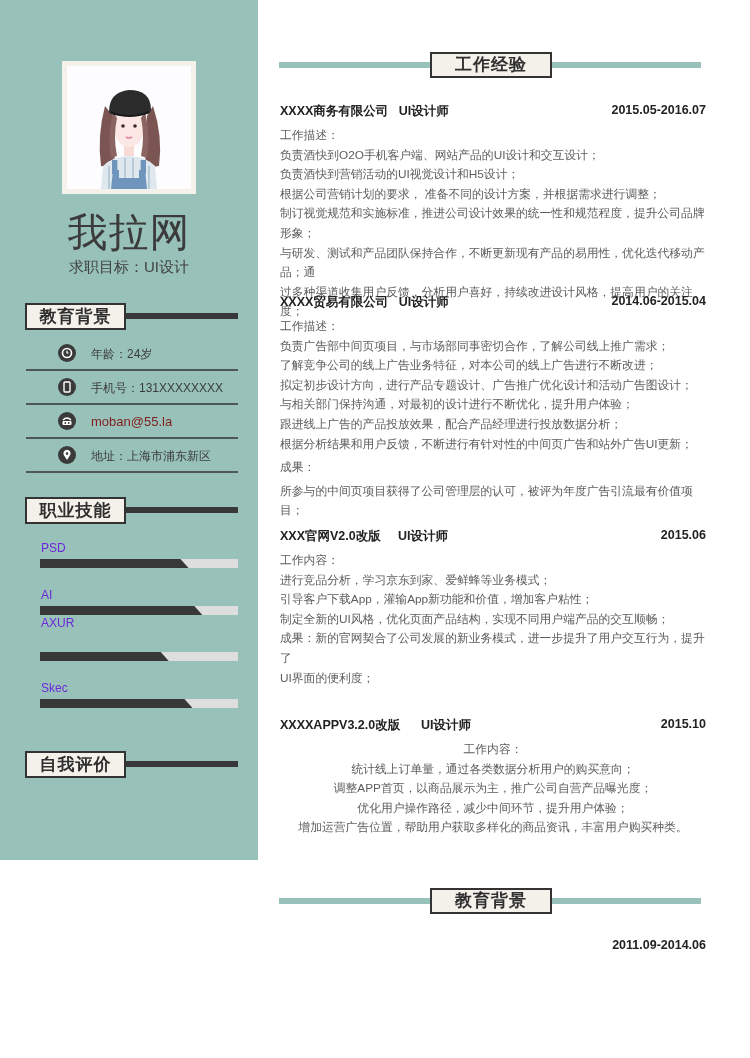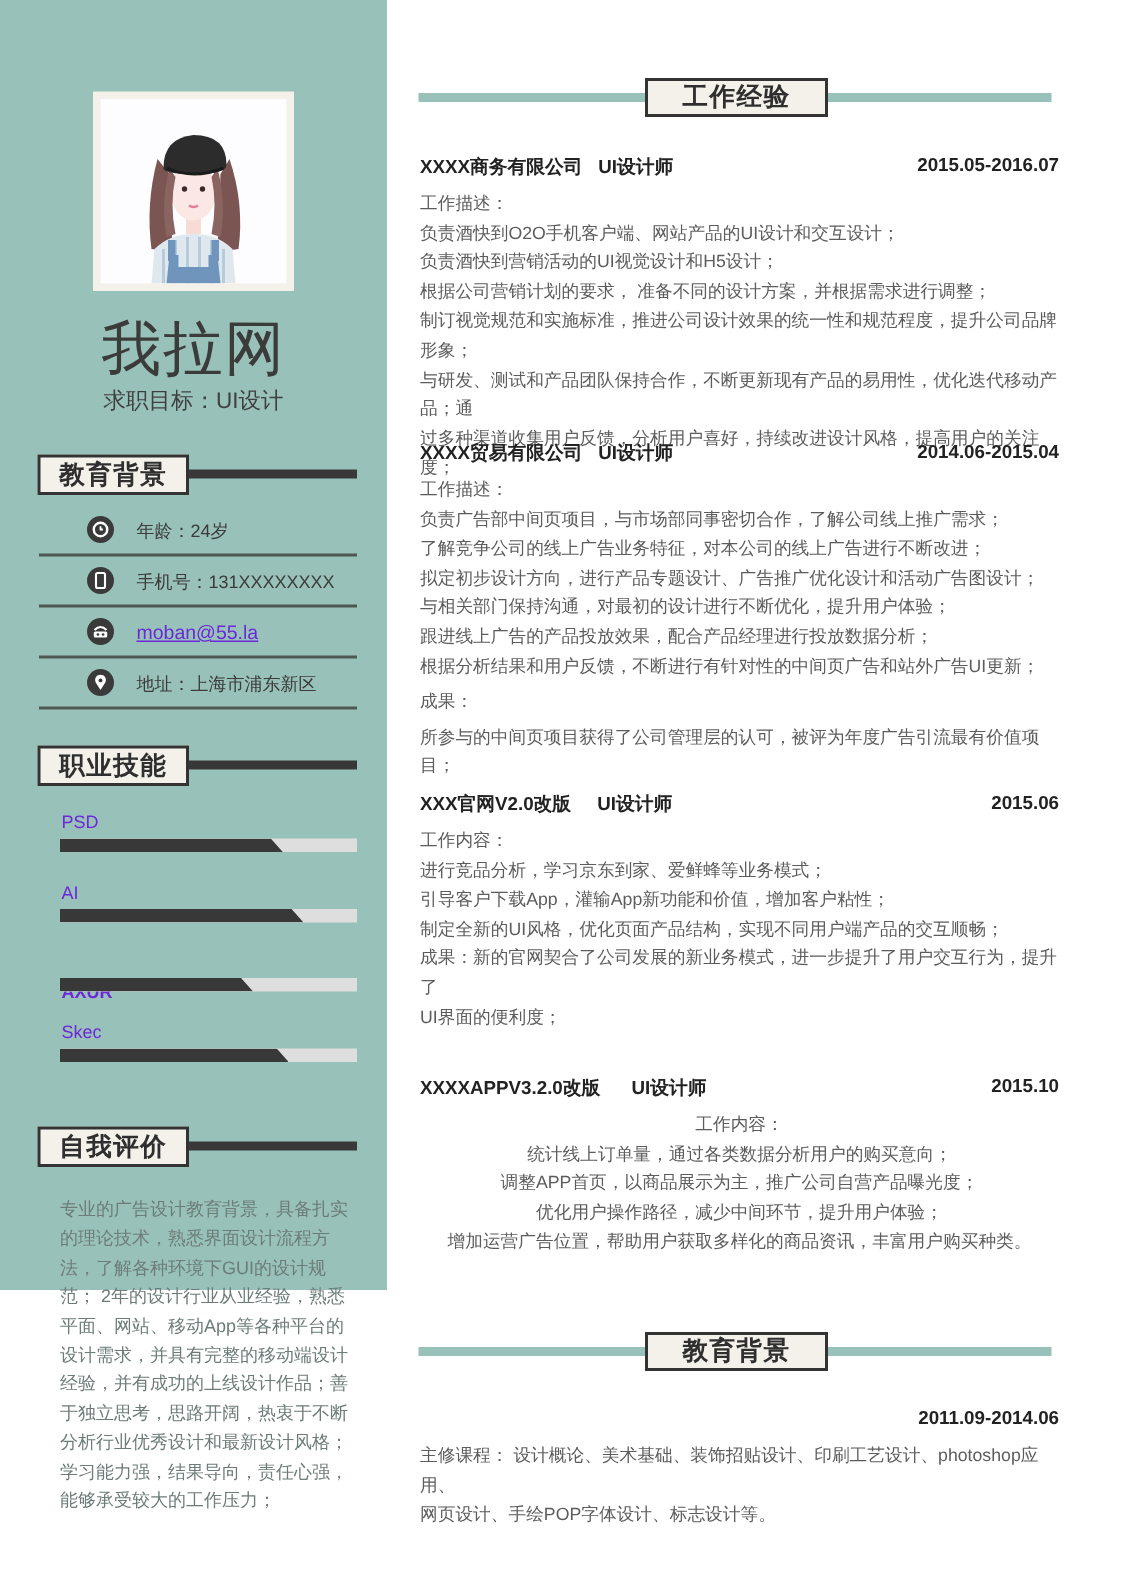--- a/index.html
+++ b/index.html
@@ -15,21 +15,21 @@
   .objective { position: absolute; left: 0; width: 258px; top: 258px; text-align: center; font-size: 15px; color: #3f3f3f; }
 
   .side-head { position: absolute; left: 25px; height: 27px; }
   .side-head .box { position: absolute; left: 0; top: 0; height: 27px; width: 101px; background: #f3f1ea; border: 2px solid #333; font-weight: bold; font-size: 17px; color: #2f2f2f; text-align: center; line-height: 23px; letter-spacing: 1px; }
   .side-head .bar { position: absolute; left: 101px; top: 10px; width: 112px; height: 6px; background: #383838; }
 
   .info-row { position: absolute; left: 26px; width: 212px; height: 33px; border-bottom: 2px solid #4f5754; }
   .info-row .ic { position: absolute; left: 32px; top: 6px; width: 18px; height: 18px; border-radius: 50%; background: #3a3a3a; }
   .info-row .ic svg { width: 18px; height: 18px; display: block; }
   .info-row .txt { position: absolute; left: 65px; top: 8px; font-size: 12px; color: #3b3b3b; }
-  .info-row .txt.dark { color: #6d28d9; font-size: 13px; text-decoration: underline; }
+  .info-row .txt.dark { color: #7f1d1d; font-size: 13px; }
 
   .skill-label { position: absolute; left: 41px; font-size: 12px; color: #6d28d9; }
   .skill-track { position: absolute; left: 40px; width: 198px; height: 9px; background: #dedede; }
   .skill-fill { position: absolute; left: 0; top: 0; height: 9px; background: #383838; clip-path: polygon(0 0, calc(100% - 8px) 0, 100% 100%, 0 100%); }
 
   .self-eval { position: absolute; left: 40px; top: 797px; width: 200px; font-size: 12px; line-height: 19.4px; color: #6d7c79; }
 
   
   .main-head { position: absolute; left: 279px; width: 422px; height: 28px; }
   .main-head .line { position: absolute; left: 0; top: 10px; width: 422px; height: 6px; background: #98c2b9; }
@@ -129,35 +129,34 @@
   <div class="skill-label" style="top:541px;">PSD</div>
   <div class="skill-track" style="top:559px;">
     <div class="skill-fill" style="width:75%;"></div>
   </div>
 
   <div class="skill-label" style="top:588px;">AI</div>
   <div class="skill-track" style="top:606px;">
     <div class="skill-fill" style="width:82%;"></div>
   </div>
 
-  <div class="skill-label" style="top:654px;font-weight:bold;">AXUR</div>
+  <div class="skill-label" style="top:616px;">AXUR</div>
   <div class="skill-track" style="top:652px;">
     <div class="skill-fill" style="width:65%;"></div>
   </div>
 
   <div class="skill-label" style="top:681px;">Skec</div>
   <div class="skill-track" style="top:699px;">
     <div class="skill-fill" style="width:77%;"></div>
   </div>
 
   <div class="side-head" style="top:751px;">
     <div class="box">自我评价</div>
     <div class="bar"></div>
   </div>
-  <div class="self-eval">专业的广告设计教育背景，具备扎实的理论技术，熟悉界面设计流程方法，了解各种环境下GUI的设计规范； 2年的设计行业从业经验，熟悉平面、网站、移动App等各种平台的设计需求，并具有完整的移动端设计经验，并有成功的上线设计作品；善于独立思考，思路开阔，热衷于不断分析行业优秀设计和最新设计风格；学习能力强，结果导向，责任心强，能够承受较大的工作压力；</div>
 </div>
 
 <div class="main-head" style="top:52px;">
   <div class="line"></div>
   <div class="box">工作经验</div>
 </div>
 
 <div class="job" style="top:103px;">
   <div class="job-head">
     <span class="title">XXXX商务有限公司   UI设计师</span>
@@ -223,17 +222,13 @@
 
 <div class="main-head" style="top:888px;">
   <div class="line"></div>
   <div class="box">教育背景</div>
 </div>
 
 <div class="job" style="top:938px;">
   <div class="job-head">
     <span class="date">2011.09-2014.06</span>
   </div>
-  <div class="job-body">
-    <div>主修课程： 设计概论、美术基础、装饰招贴设计、印刷工艺设计、photoshop应用、</div>
-    <div>网页设计、手绘POP字体设计、标志设计等。</div>
-  </div>
 </div>
 
 </body></html>

